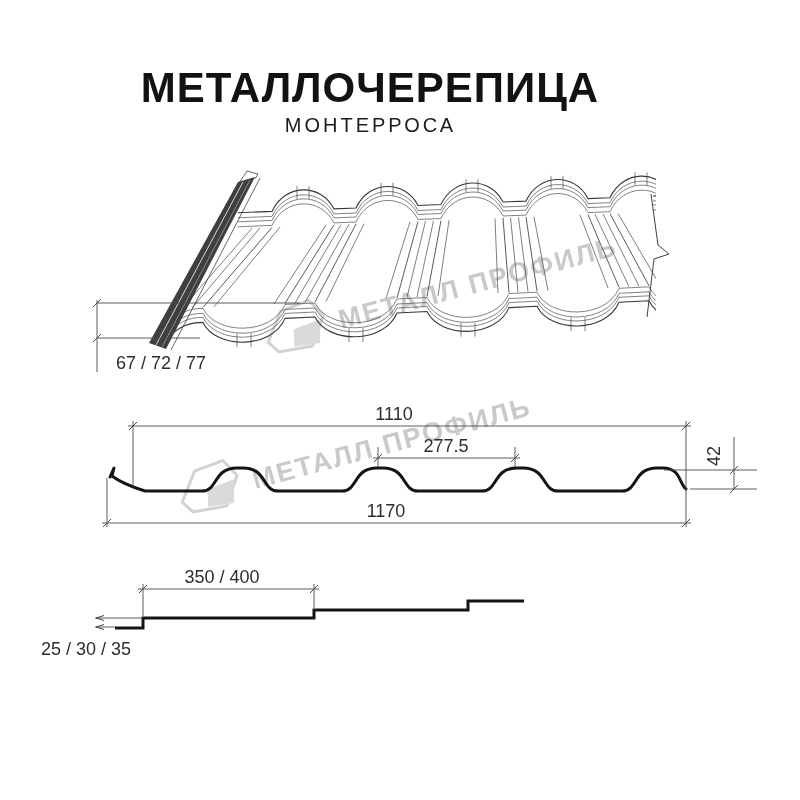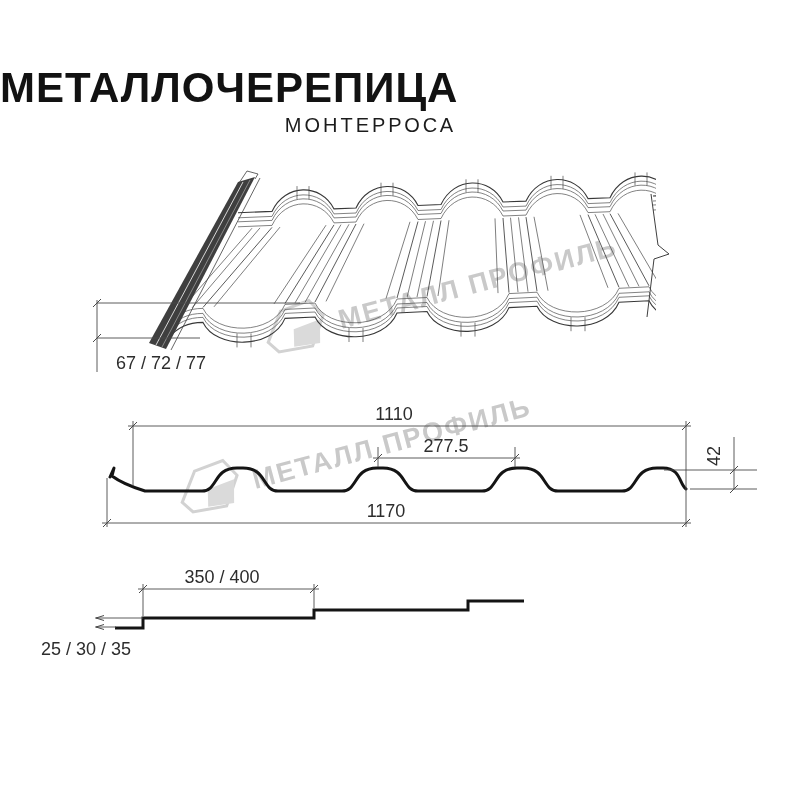--- a/index.html
+++ b/index.html
@@ -1,18 +1,18 @@
 <!DOCTYPE html>
 <html><head>
 <meta charset="utf-8">
 <style>
   html,body{margin:0;padding:0;background:#fff;}
   .page{position:relative;width:800px;height:800px;background:#ffffff;overflow:hidden;
         font-family:"Liberation Sans",sans-serif;}
-  .title{position:absolute;top:64px;left:0;width:740px;text-align:left;
+  .title{position:absolute;top:64px;left:0;width:740px;text-align:center;
          font-size:42px;font-weight:bold;letter-spacing:1px;color:#121212;}
   .subtitle{position:absolute;top:114px;left:0;width:741px;text-align:center;
             font-size:20px;font-weight:500;letter-spacing:3px;color:#1c1c1c;}
   svg{position:absolute;left:0;top:0;}
   .dim-label{fill:#2d2d2d;font-size:18px;font-family:"Liberation Sans",sans-serif;}
   .wm-text{fill:#c9c9c9;font-size:27px;font-weight:bold;letter-spacing:2px;
            font-family:"Liberation Sans",sans-serif;}
   .dimline{stroke:#4a4a4a;stroke-width:0.9;fill:none;}
   .tick{stroke:#4a4a4a;stroke-width:1;fill:none;}
 </style>

